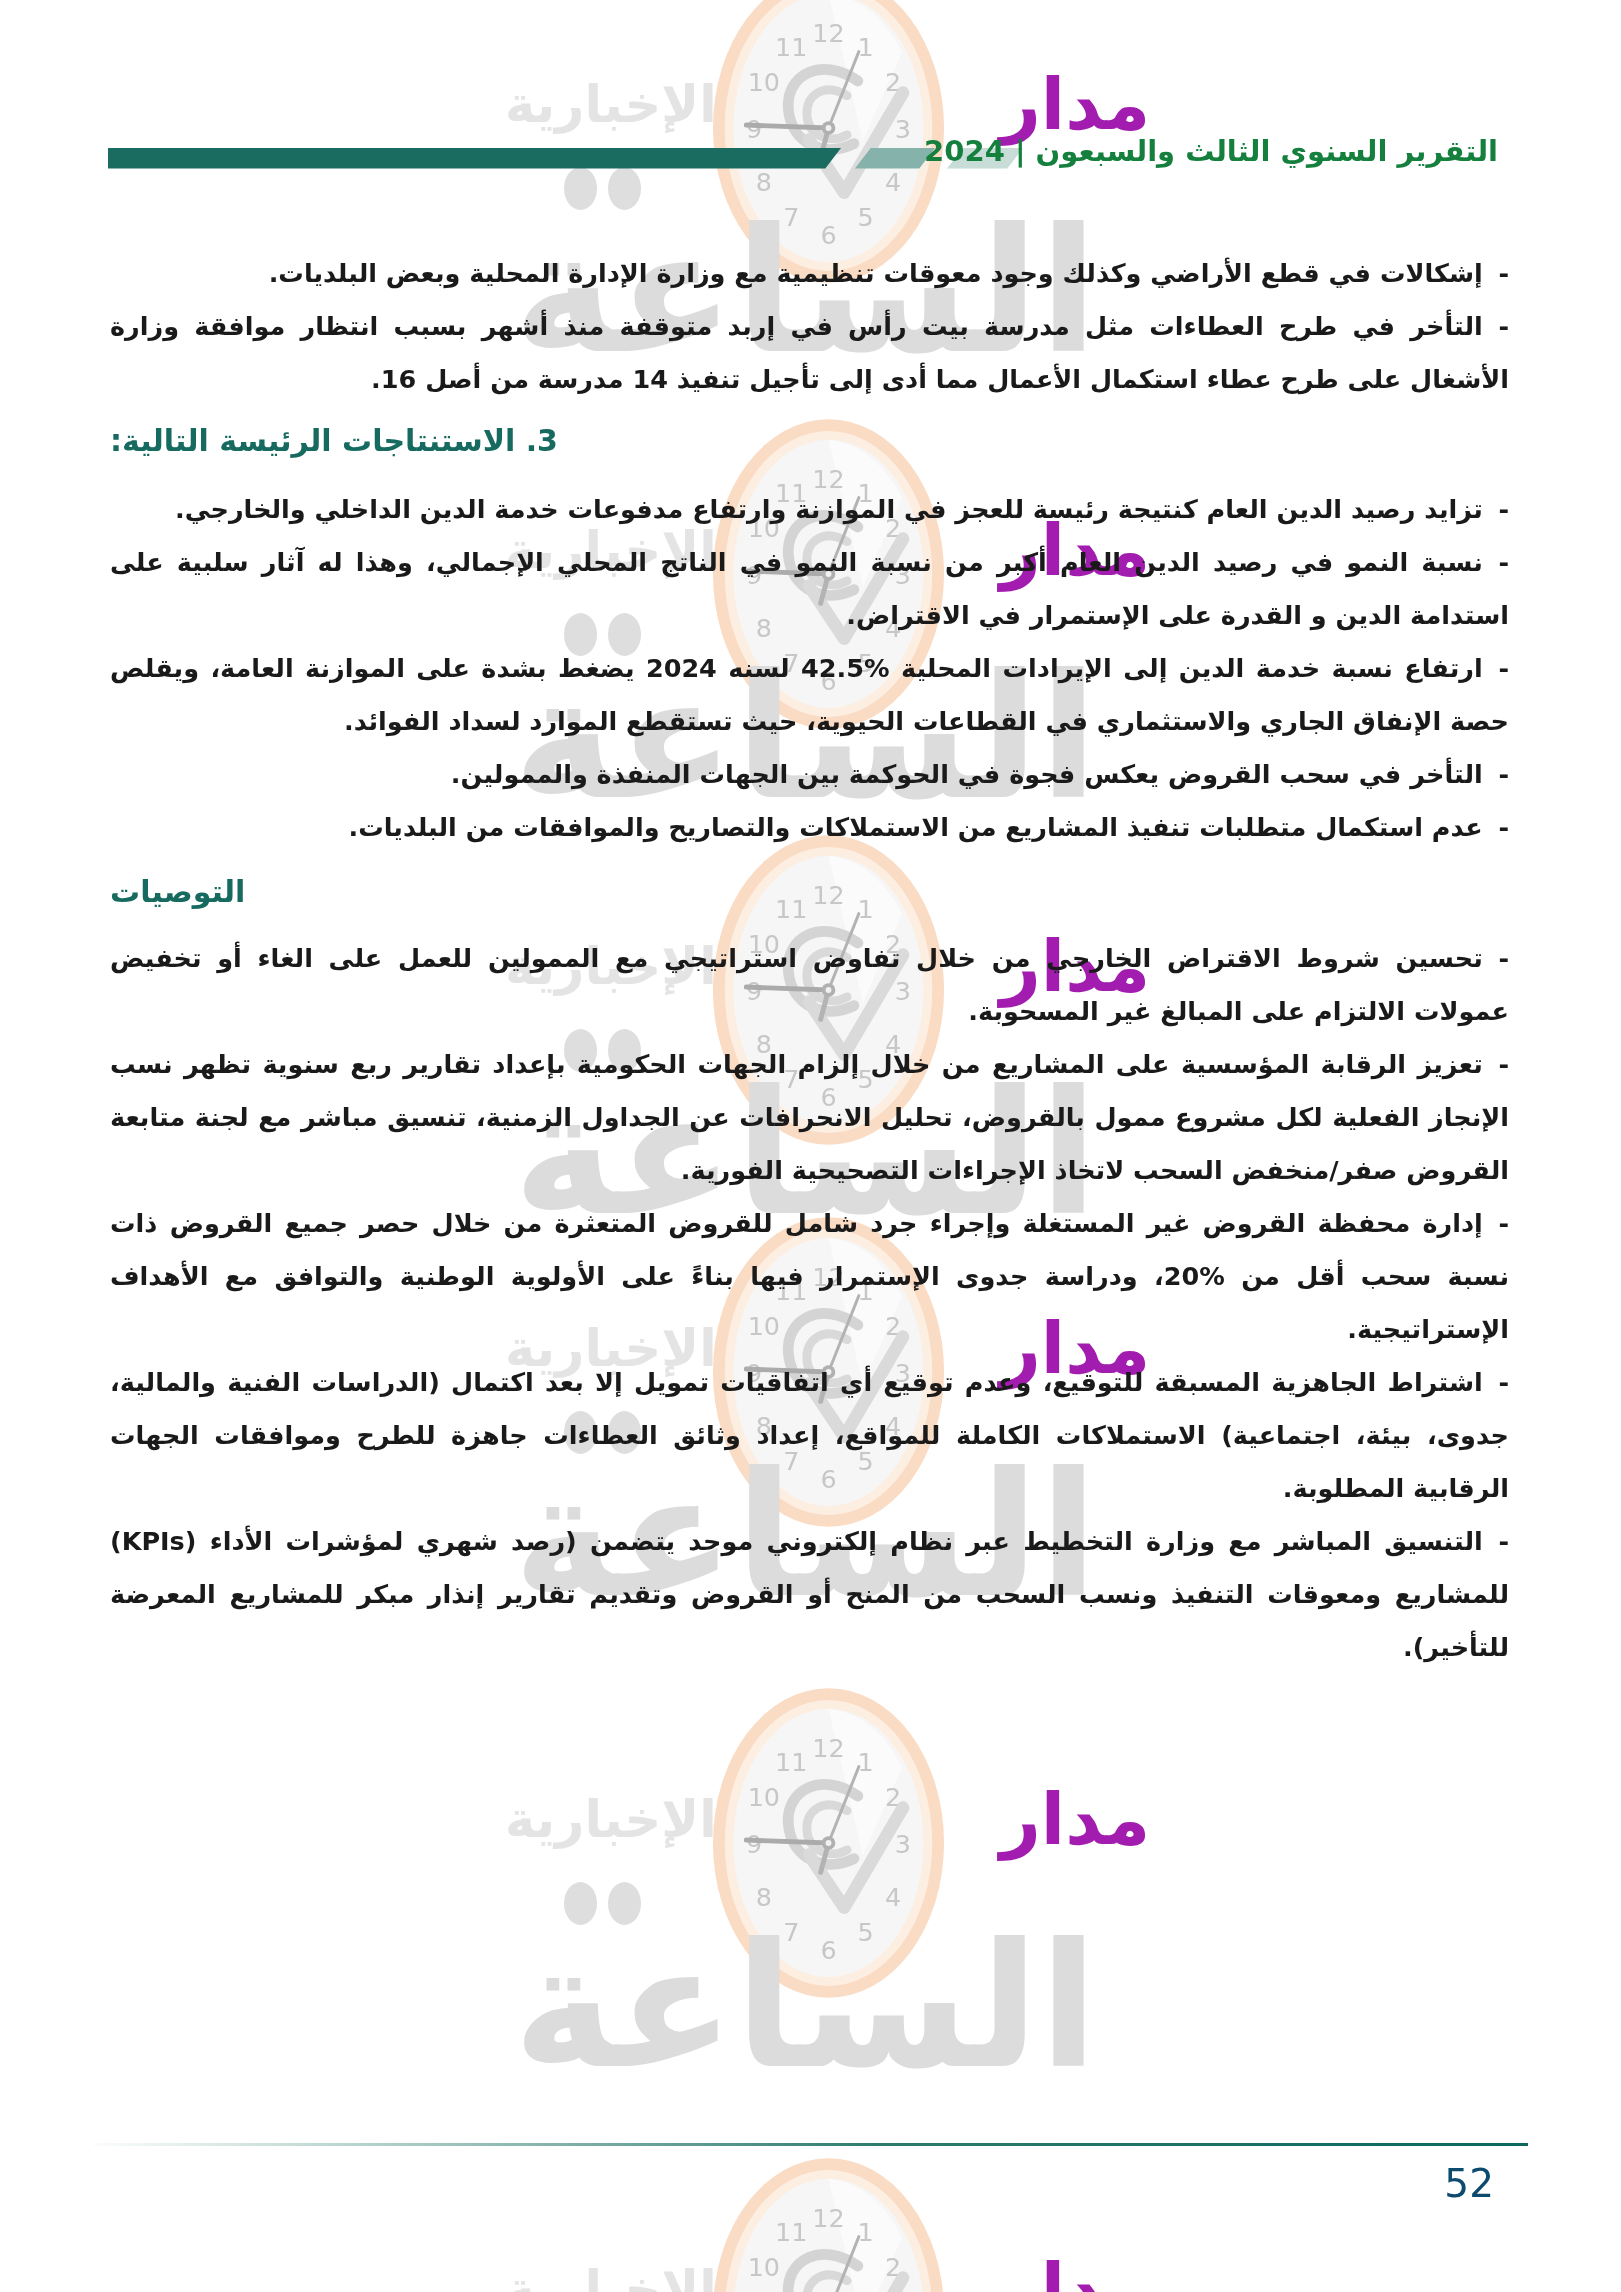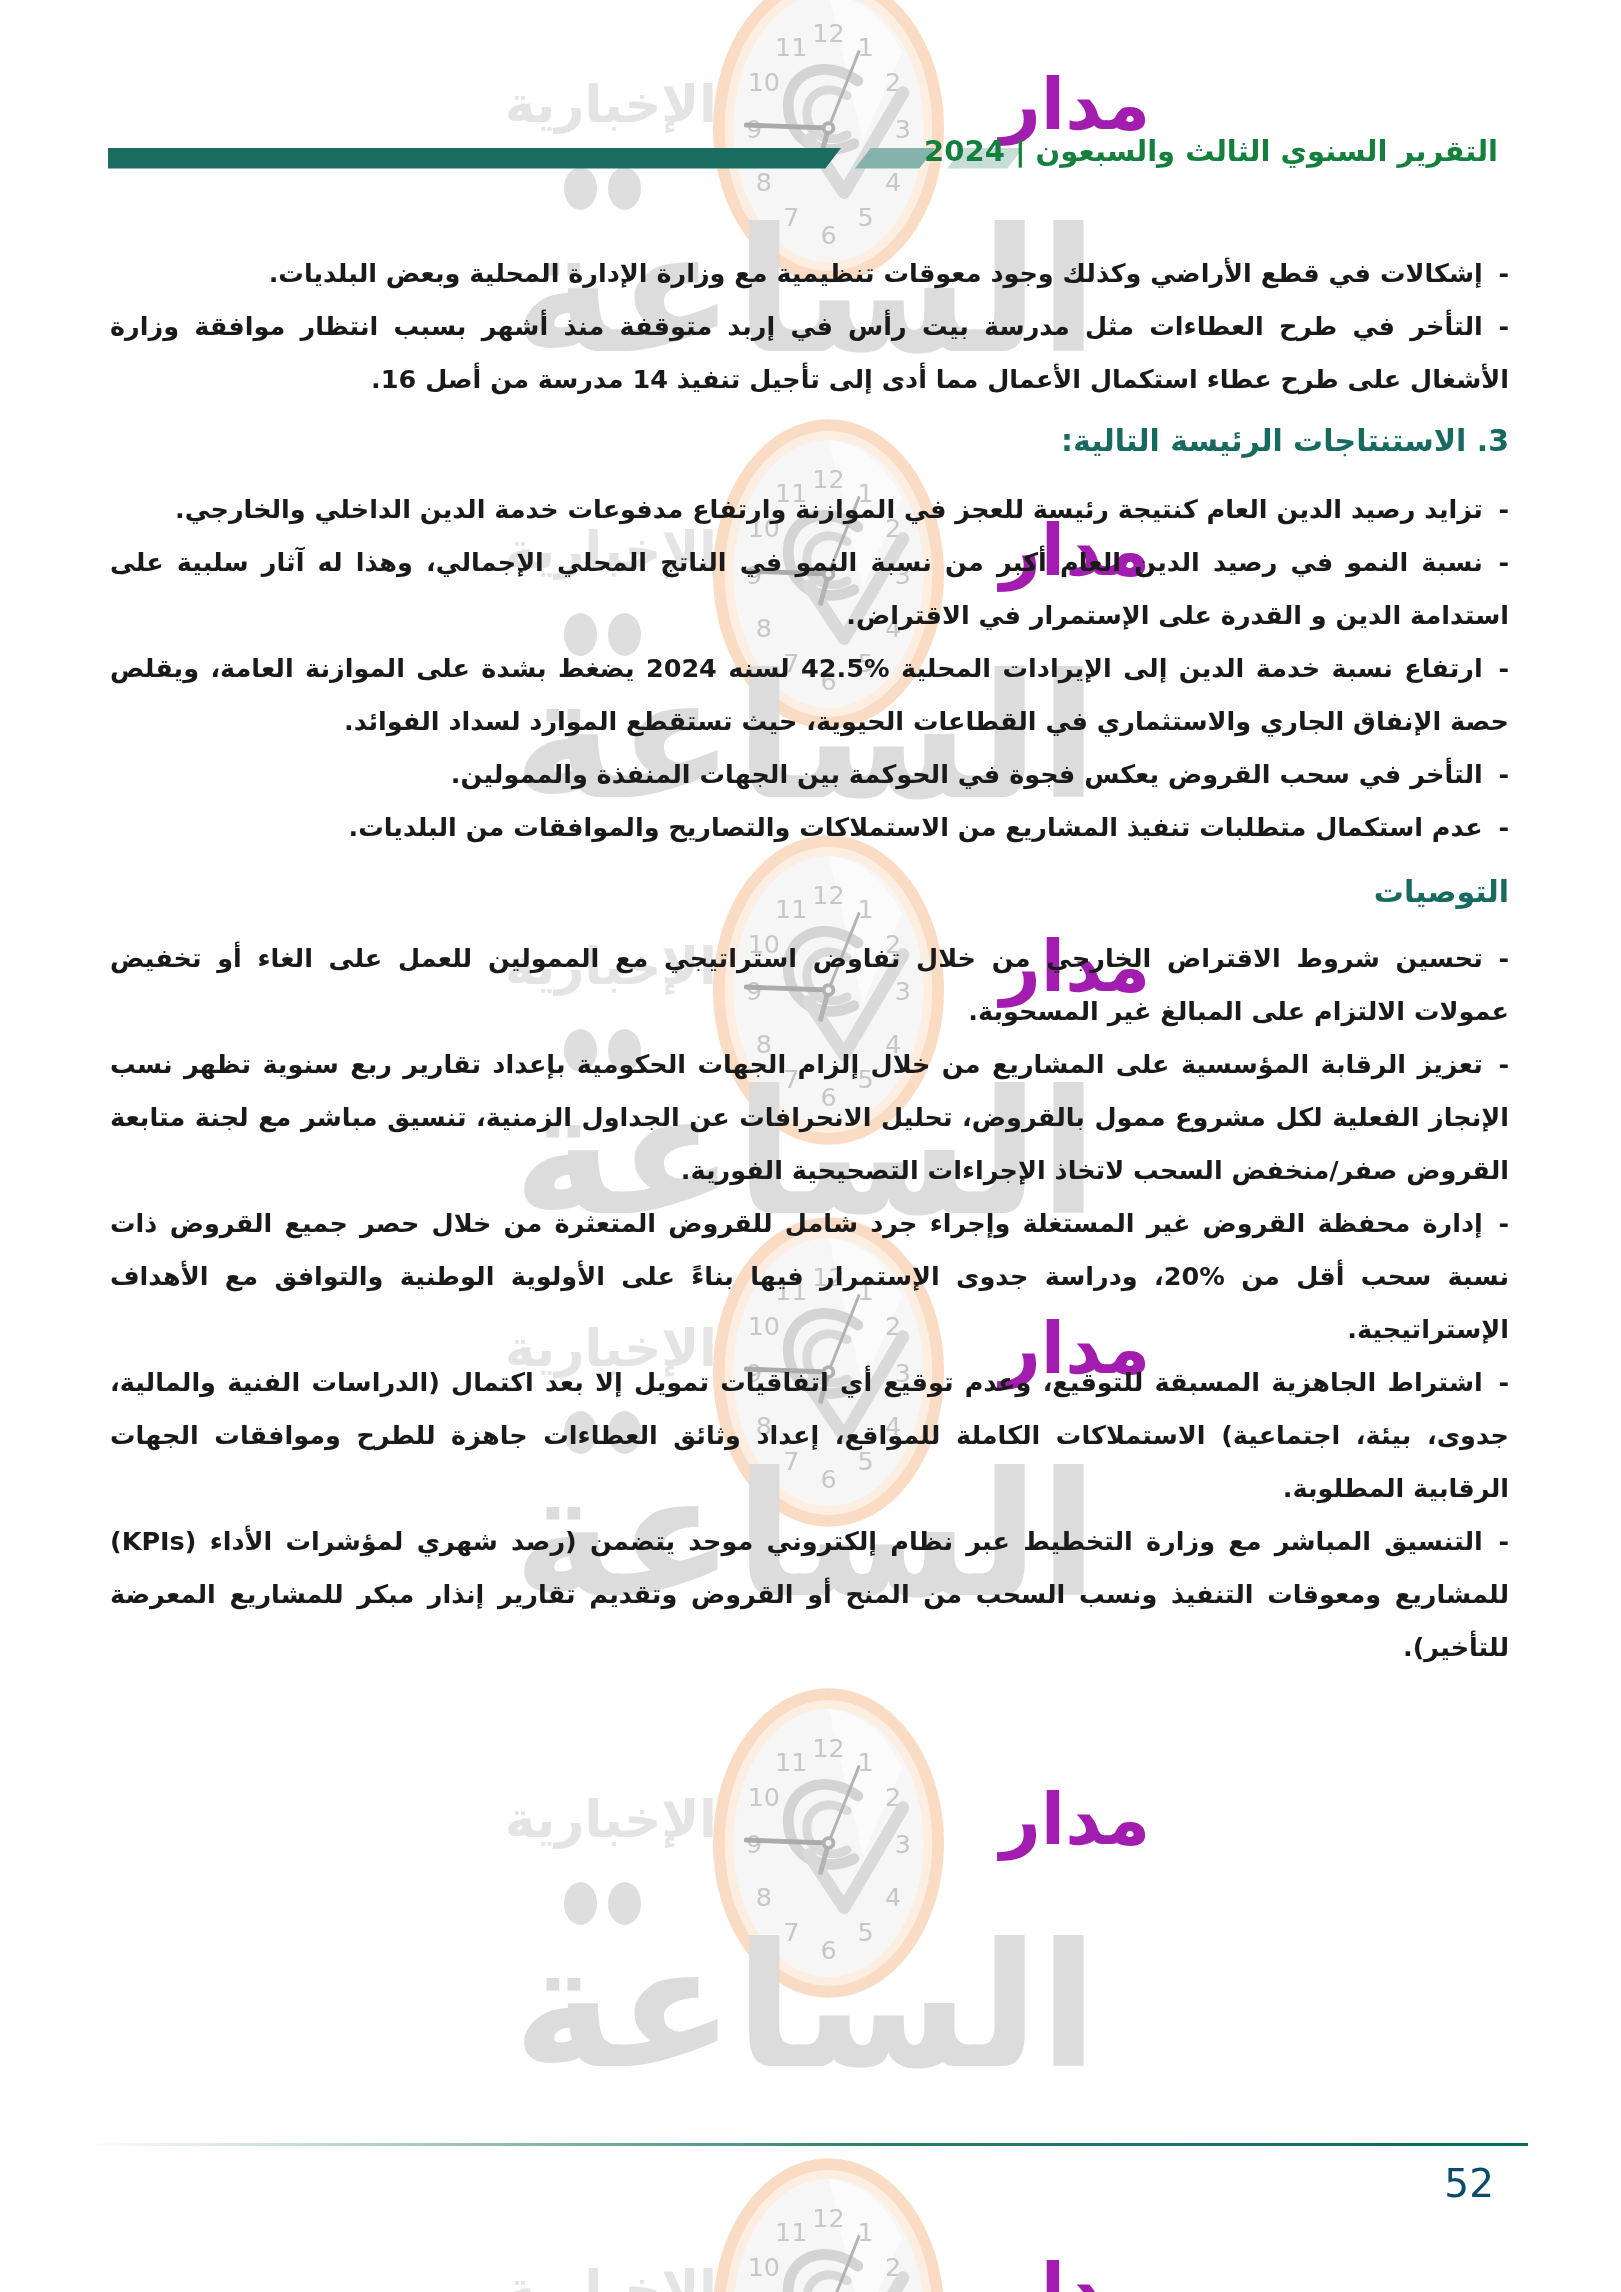--- a/index.html
+++ b/index.html
@@ -28,21 +28,21 @@
   .seg2{left:947px;width:76px;background:#c8ddd8;}
   .header-title{position:absolute;top:134px;right:123px;direction:rtl;font-weight:bold;
                 font-size:29px;color:#15803d;letter-spacing:0;}
 
   
   .content{position:absolute;top:0;left:110px;right:112px;z-index:2;direction:rtl;
            text-align:justify;color:#1a1a1a;font-weight:bold;font-size:25.5px;line-height:53px;
            padding-top:247px;}
   .bullet{margin:0;}
   .dash{margin-left:15.7px;}
-  .sec-heading{color:#176a5f;font-size:30px;line-height:57px;font-weight:bold;text-align:right;}
+  .sec-heading{color:#176a5f;font-size:30px;line-height:57px;font-weight:bold;text-align:left;}
   .h-conclusions{margin:5.9px 0 13.7px 0;}
   .h-recommendations{margin:9.8px 0 11.8px 0;}
 
   
   .footer-line{position:absolute;left:93px;top:2143px;width:1435px;height:2.9px;z-index:2;
      background:linear-gradient(to left,#0d685c 0%,#2c7a6e 45%,#a9cbc4 78%,rgba(233,242,240,0.15) 100%);}
   .page-number{position:absolute;top:2158px;right:127px;z-index:2;color:#0c4a6e;
                font-size:39px;line-height:51px;}
 </style>
 </head>

